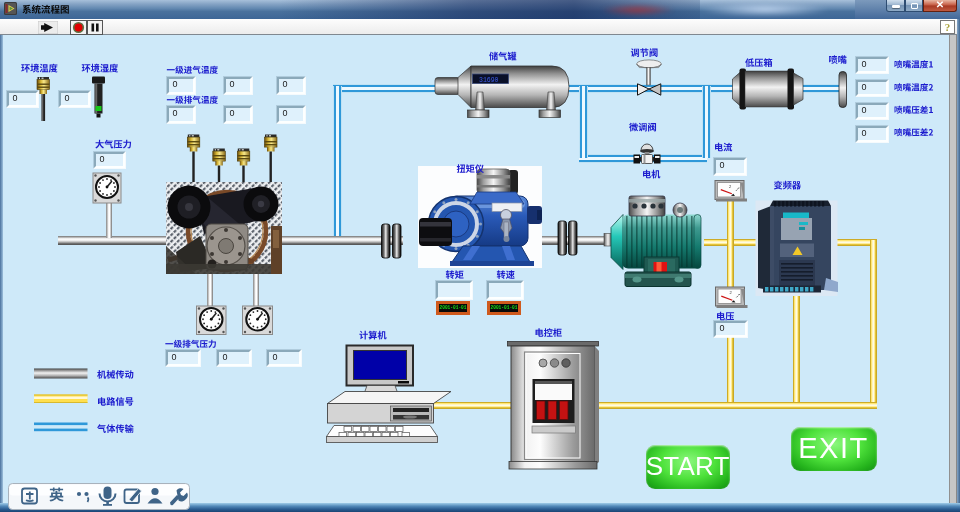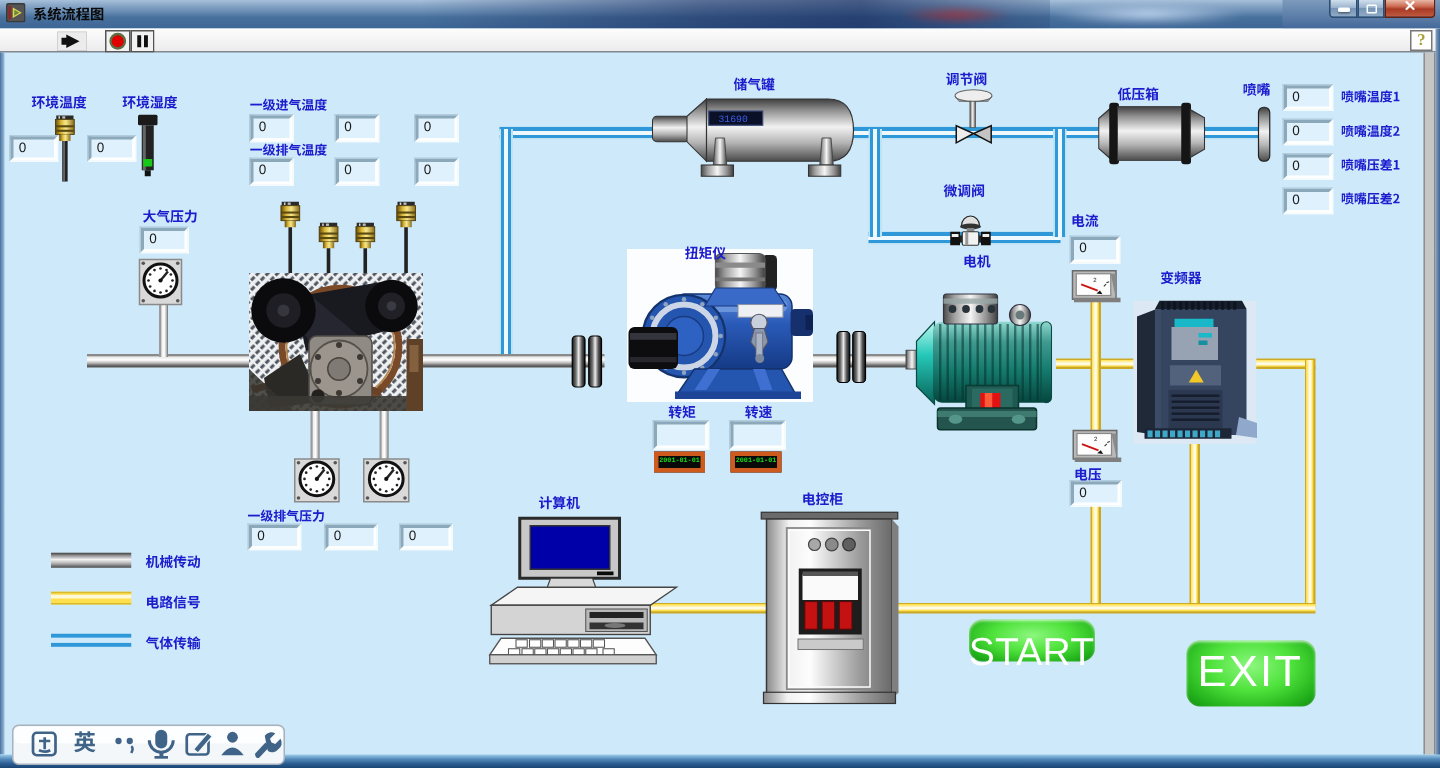--- a/index.html
+++ b/index.html
@@ -87,21 +87,21 @@
     <div class="vb" style="left:856px;top:57px;width:32px;height:16px">0</div>
     <div class="vb" style="left:856px;top:80px;width:32px;height:16px">0</div>
     <div class="vb" style="left:856px;top:103px;width:32px;height:16px">0</div>
     <div class="vb" style="left:856px;top:126px;width:32px;height:16px">0</div>
     <div class="vb" style="left:714px;top:158px;width:32px;height:17px">0</div>
     <div class="vb" style="left:714px;top:321px;width:33px;height:16px">0</div>
     <div class="vb" style="left:436px;top:281px;width:36px;height:18px"></div>
     <div class="vb" style="left:487px;top:281px;width:36px;height:18px"></div>
     <div class="led" style="left:436px;top:301px;width:34px;height:14px">2001-01-01</div>
     <div class="led" style="left:487px;top:301px;width:34px;height:14px">2001-01-01</div>
-    <div class="abs" style="left:645.5px;top:413px;width:84.5px;height:28px;border-radius:9px;background:radial-gradient(ellipse 70% 85% at 50% 38%,#8cf77e 0%,#4fe23c 45%,#24b31c 80%,#149114 100%);box-shadow:inset 0 1px 2px rgba(255,255,255,.7);color:#fff;font:26px/42px 'Liberation Sans',sans-serif;text-align:center;letter-spacing:0.2px">START</div>
+    <div class="abs" style="left:645.5px;top:445px;width:84.5px;height:44px;border-radius:9px;background:radial-gradient(ellipse 70% 85% at 50% 38%,#8cf77e 0%,#4fe23c 45%,#24b31c 80%,#149114 100%);box-shadow:inset 0 1px 2px rgba(255,255,255,.7);color:#fff;font:26px/42px 'Liberation Sans',sans-serif;text-align:center;letter-spacing:0.2px">START</div>
     <div class="abs" style="left:790.5px;top:427px;width:86px;height:44px;border-radius:9px;background:radial-gradient(ellipse 70% 85% at 50% 38%,#8cf77e 0%,#4fe23c 45%,#24b31c 80%,#149114 100%);box-shadow:inset 0 1px 2px rgba(255,255,255,.7);color:#fff;font:29px/42px 'Liberation Sans',sans-serif;text-align:center;letter-spacing:1.5px">EXIT</div>
     <svg class="abs" style="left:0;top:0" width="960" height="512" viewBox="0 0 960 512">
       <defs>
         <path id="g0" d="M8 0H53V-12H39V-74H28C23 -71 18 -69 11 -68V-59H24V-12H8Z"></path>
         <path id="g1" d="M4 0H54V-12H38C34 -12 30 -12 26 -12C39 -25 50 -39 50 -53C50 -66 41 -75 27 -75C17 -75 10 -72 4 -64L12 -56C15 -60 20 -64 25 -64C32 -64 36 -59 36 -52C36 -40 24 -26 4 -8Z"></path>
         <path id="g2" d="M4 -46V-32H96V-46Z"></path>
         <path id="g3" d="M53 -78C57 -72 62 -64 63 -59L73 -64C71 -69 67 -77 63 -83ZM81 -79C78 -60 74 -42 64 -28C55 -41 50 -58 47 -78L35 -76C39 -52 45 -33 56 -18C48 -11 39 -5 28 0C30 2 33 6 35 9C46 4 56 -2 63 -9C70 -1 79 5 89 9C91 6 95 1 98 -1C87 -5 78 -11 71 -18C83 -35 89 -55 93 -77ZM24 -85C19 -70 10 -56 1 -47C3 -44 7 -38 8 -34C10 -37 12 -40 14 -42V9H26V-60C30 -67 33 -74 36 -81Z"></path>
         <path id="g4" d="M24 -85C19 -70 10 -56 1 -47C3 -44 6 -38 8 -34C10 -37 12 -39 14 -42V9H26V-60C29 -67 33 -74 35 -81ZM45 -12C55 -6 67 3 73 9L81 0C79 -2 75 -5 71 -8C79 -16 87 -24 94 -31L85 -37L83 -36H55L57 -45H96V-56H60L62 -63H91V-74H65L67 -82L55 -84L53 -74H35V-63H50L48 -56H29V-45H45C43 -37 41 -30 39 -25H72C69 -21 66 -18 62 -14C59 -16 56 -17 53 -19Z"></path>
         <path id="g5" d="M57 -14C60 -7 64 2 65 8L74 4C72 -1 68 -10 65 -16ZM24 -85C19 -70 11 -54 2 -45C4 -42 7 -35 8 -32C11 -35 13 -38 16 -41V9H27V-61C30 -68 33 -75 35 -81ZM37 10C39 8 42 7 59 2C58 0 58 -5 58 -8L48 -6V-37H67C70 -9 76 8 87 8C91 8 96 4 98 -12C96 -13 92 -16 90 -18C89 -11 88 -6 87 -6C84 -6 81 -19 79 -37H96V-48H78C77 -55 77 -63 76 -70C83 -72 89 -74 94 -75L84 -85C73 -81 54 -77 37 -74L37 -74L37 -7C37 -3 35 -1 33 0C34 2 36 7 37 10ZM66 -48H48V-65C54 -66 59 -67 65 -68C65 -61 66 -54 66 -48Z"></path>
         <path id="g6" d="M22 -85C18 -70 10 -56 1 -47C4 -44 7 -37 8 -34C10 -37 12 -39 14 -42V9H25V-62C28 -68 31 -75 34 -81ZM31 -67V-56H51C45 -40 36 -24 26 -15C29 -13 32 -9 34 -6C38 -9 41 -13 43 -17V-8H57V8H68V-8H82V-17C84 -13 87 -9 90 -6C92 -9 96 -13 99 -15C89 -25 80 -40 74 -56H96V-67H68V-84H57V-67ZM57 -19H44C49 -26 53 -35 57 -44ZM68 -19V-45C72 -35 76 -26 81 -19Z"></path>

